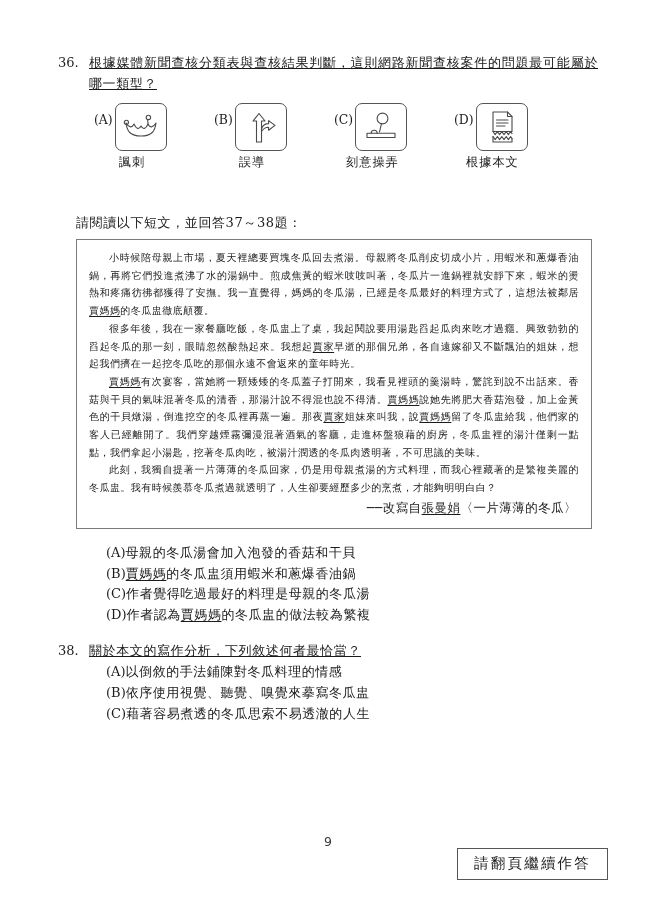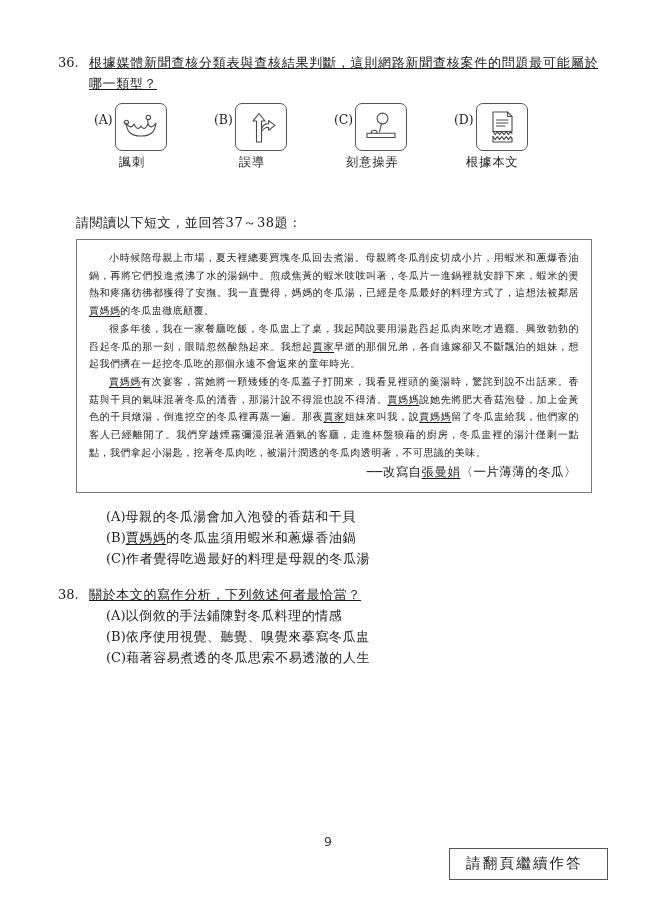--- a/index.html
+++ b/index.html
@@ -157,21 +157,21 @@
     text-align: center;
     font-size: 12.5px;
     font-family: "DejaVu Sans", "Liberation Sans", sans-serif;
     color: #3a3a3a;
   }
   .continue-box {
     position: absolute;
     right: 48px;
     top: 14px;
     border: 1.3px solid #555;
-    padding: 5px 24px 6px 16px;
+    padding: 5px 16px 6px 16px;
     font-size: 14.5px;
     letter-spacing: 2.2px;
     background: #fff;
     white-space: nowrap;
   }
 
   svg { display: block; }
 </style>
 </head>
 <body>
@@ -265,33 +265,39 @@
   <div class="passage-box">
     <p class="passage-p">
       <span>小時候陪母親上市場，夏天裡總要買塊冬瓜回去煮湯。母親將冬瓜削皮切成小片，用蝦米和蔥爆香油鍋，再將它們投進煮沸了水的湯鍋中。煎成焦黃的蝦米吱吱叫著，冬瓜片一進鍋裡就安靜下來，蝦米的燙熱和疼痛彷彿都獲得了安撫。我一直覺得，媽媽的冬瓜湯，已經是冬瓜最好的料理方式了，這想法被鄰居<span class="u">賈媽媽</span>的冬瓜盅徹底顛覆。</span>
     </p>
     <p class="passage-p">
       <span>很多年後，我在一家餐廳吃飯，冬瓜盅上了桌，我起鬨說要用湯匙舀起瓜肉來吃才過癮。興致勃勃的舀起冬瓜的那一刻，眼睛忽然酸熱起來。我想起<span class="u">賈家</span>早逝的那個兄弟，各自遠嫁卻又不斷飄泊的姐妹，想起我們擠在一起挖冬瓜吃的那個永遠不會返來的童年時光。</span>
     </p>
     <p class="passage-p">
       <span><span class="u">賈媽媽</span>有次宴客，當她將一顆矮矮的冬瓜蓋子打開來，我看見裡頭的羹湯時，驚詫到說不出話來。香菇與干貝的氣味混著冬瓜的清香，那湯汁說不得混也說不得清。<span class="u">賈媽媽</span>說她先將肥大香菇泡發，加上金黃色的干貝燉湯，倒進挖空的冬瓜裡再蒸一遍。那夜<span class="u">賈家</span>姐妹來叫我，說<span class="u">賈媽媽</span>留了冬瓜盅給我，他們家的客人已經離開了。我們穿越煙霧彌漫混著酒氣的客廳，走進杯盤狼藉的廚房，冬瓜盅裡的湯汁僅剩一點點，我們拿起小湯匙，挖著冬瓜肉吃，被湯汁潤透的冬瓜肉透明著，不可思議的美味。</span>
     </p>
+    <p class="passage-p">
+      <span>此刻，我獨自提著一片薄薄的冬瓜回家，仍是用母親煮湯的方式料理，而我心裡藏著的是繁複美麗的冬瓜盅。我有時候羨慕冬瓜煮過就透明了，人生卻要經歷多少的烹煮，才能夠明明白白？</span>
+    </p>
     <p class="attribution">──改寫自<span class="u">張曼娟</span>〈一片薄薄的冬瓜〉</p>
   </div>
 
   <div class="qblock">
     <div class="choices">
       <div class="choice">
         <span class="tag">(A)</span><span>母親的冬瓜湯會加入泡發的香菇和干貝</span>
       </div>
       <div class="choice">
         <span class="tag">(B)</span><span><span class="u">賈媽媽</span>的冬瓜盅須用蝦米和蔥爆香油鍋</span>
       </div>
       <div class="choice">
         <span class="tag">(C)</span><span>作者覺得吃過最好的料理是母親的冬瓜湯</span>
+      </div>
+      <div class="choice">
+        <span class="tag">(D)</span><span>作者認為<span class="u">賈媽媽</span>的冬瓜盅的做法較為繁複</span>
       </div>
     </div>
   </div>
 
   <div class="qblock">
     <div class="question">
       <div class="q-num">38.</div>
       <div class="q-stem">關於本文的寫作分析，下列敘述何者最恰當？</div>
     </div>
     <div class="choices">

